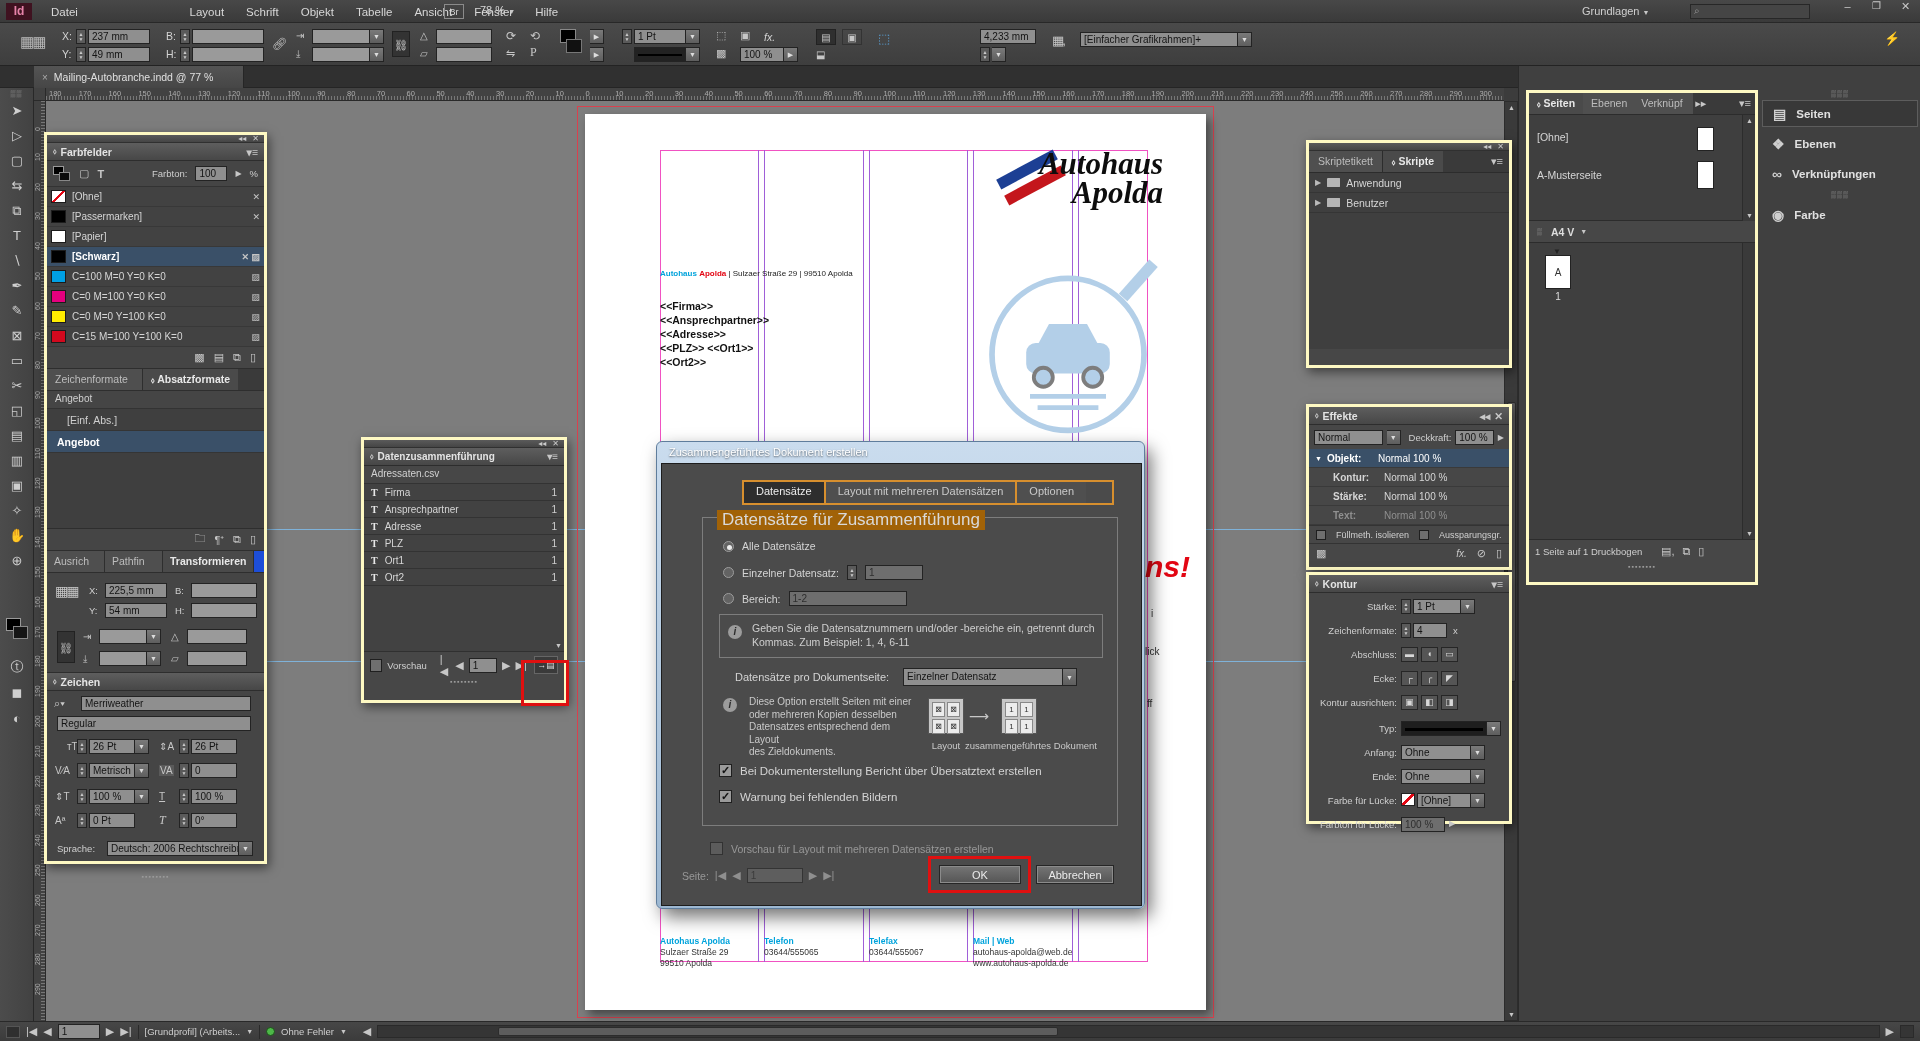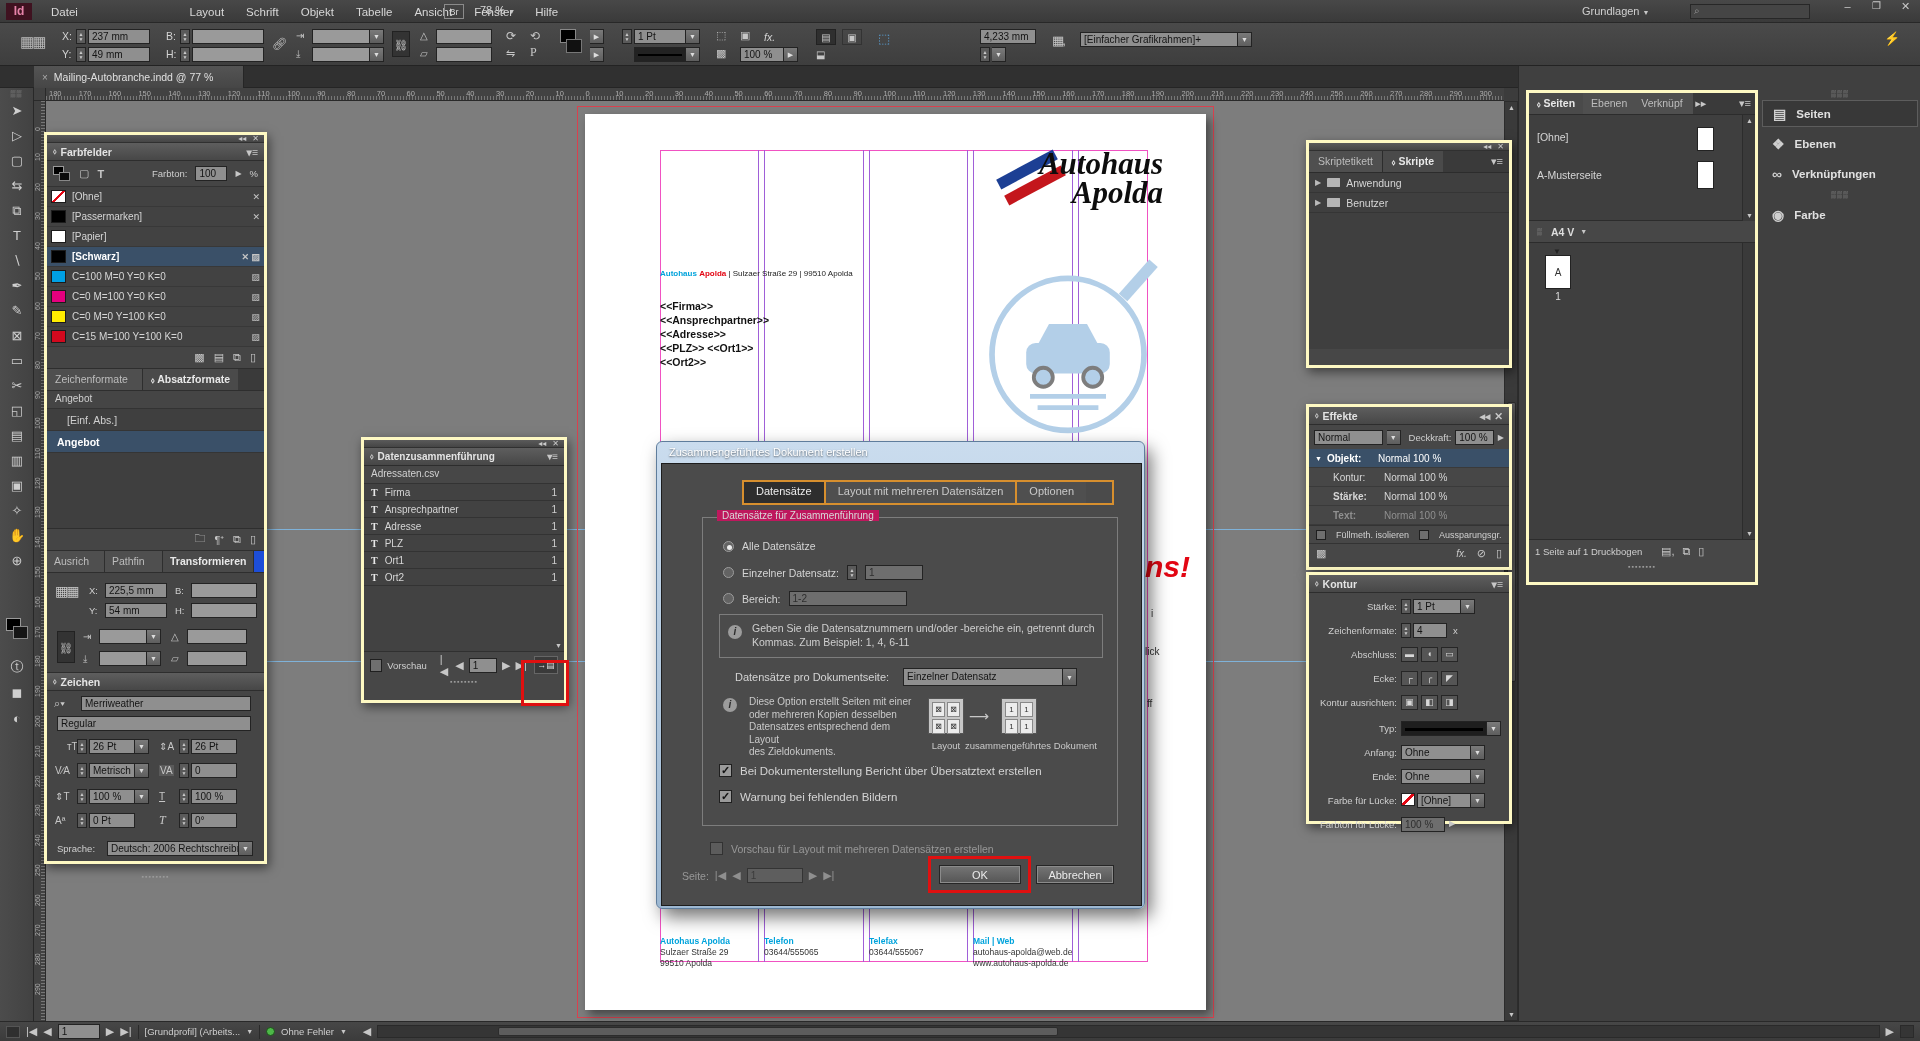--- a/index.html
+++ b/index.html
@@ -607,21 +607,21 @@
   <div class="abs" style="left:12px;top:4px;font-size:11px;color:#ffffff;text-shadow:0 1px 2px rgba(0,0,0,.6)">Zusammengeführtes Dokument erstellen</div>
   <div class="abs" style="left:4px;top:21px;width:481px;height:443px;background:#4b4b4b;border:1px solid #1d1d1d">
 
     <div class="abs" id="dlgtabs" style="left:80px;top:16px;width:372px;height:25px;border:2px solid #d78f2e;display:flex">
         <div style="padding: 3px 12px; font-size: 11px; white-space: nowrap; background: rgb(46, 46, 46); color: rgb(236, 236, 236); border-right: 2px solid rgb(215, 143, 46);">Datensätze</div>
         <div style="padding: 3px 12px; font-size: 11px; white-space: nowrap; background: rgb(79, 79, 79); color: rgb(201, 201, 201); border-right: 2px solid rgb(215, 143, 46);">Layout mit mehreren Datensätzen</div>
         <div style="padding: 3px 12px; font-size: 11px; white-space: nowrap; background: rgb(79, 79, 79); color: rgb(201, 201, 201);">Optionen</div>
       </div>
 
     <div class="abs" style="left:40px;top:53px;width:416px;height:309px;border:1px solid #7d7d7d">
-      <span class="abs" style="left:14px;top:-8px;background:#be185d;padding:0 5px;font-size:10px;color:#d9d9d9">Datensätze für Zusammenführung</span>
+      <span class="abs" style="left:14px;top:-8px;background:#a16207;padding:0 5px;font-size:17px;color:#d9d9d9">Datensätze für Zusammenführung</span>
       <div class="abs" style="left:20px;top:22px;display:flex;gap:8px;align-items:center">
         <span class="rd on"></span>
           <span class="lbl">Alle Datensätze</span>
       </div>
       <div class="abs" style="left:20px;top:47px;display:flex;gap:8px;align-items:center">
         <span class="rd"></span>
           <span class="lbl">Einzelner Datensatz:</span>
         <span class="stp">
             <span>▲</span>
             <span>▼</span>
@@ -734,21 +734,21 @@
     <span class="fld" style="width:40px">100 %</span>
       <span class="icon" style="font-size:8px">▶</span>
   </div>
   <div id="fxrows">
       <div style="height: 19px; display: flex; align-items: center; gap: 5px; padding: 0px 6px; font-size: 10px; border-bottom: 1px solid rgb(58, 58, 58); background: rgb(58, 80, 104); color: rgb(255, 255, 255);">
         <div style="font-size: 7px;">▼</div>
         <div style="font-weight: bold; width: 46px;">Objekt:</div>
         <div>Normal 100 %</div>
       </div>
       <div style="height: 19px; display: flex; align-items: center; gap: 5px; padding: 0px 6px 0px 24px; font-size: 10px; border-bottom: 1px solid rgb(58, 58, 58);">
-        <div style="font-weight: normal; width: 46px;">Kontur:</div>
+        <div style="font-weight: bold; width: 46px;">Kontur:</div>
         <div>Normal 100 %</div>
       </div>
       <div style="height: 19px; display: flex; align-items: center; gap: 5px; padding: 0px 6px 0px 24px; font-size: 10px; border-bottom: 1px solid rgb(58, 58, 58);">
         <div style="font-weight: bold; width: 46px;">Stärke:</div>
         <div>Normal 100 %</div>
       </div>
       <div style="height: 19px; display: flex; align-items: center; gap: 5px; padding: 0px 6px 0px 24px; font-size: 10px; border-bottom: 1px solid rgb(58, 58, 58); color: rgb(144, 144, 144);">
         <div style="font-weight: bold; width: 46px; color: rgb(144, 144, 144);">Text:</div>
         <div style="color: rgb(144, 144, 144);">Normal 100 %</div>
       </div>

